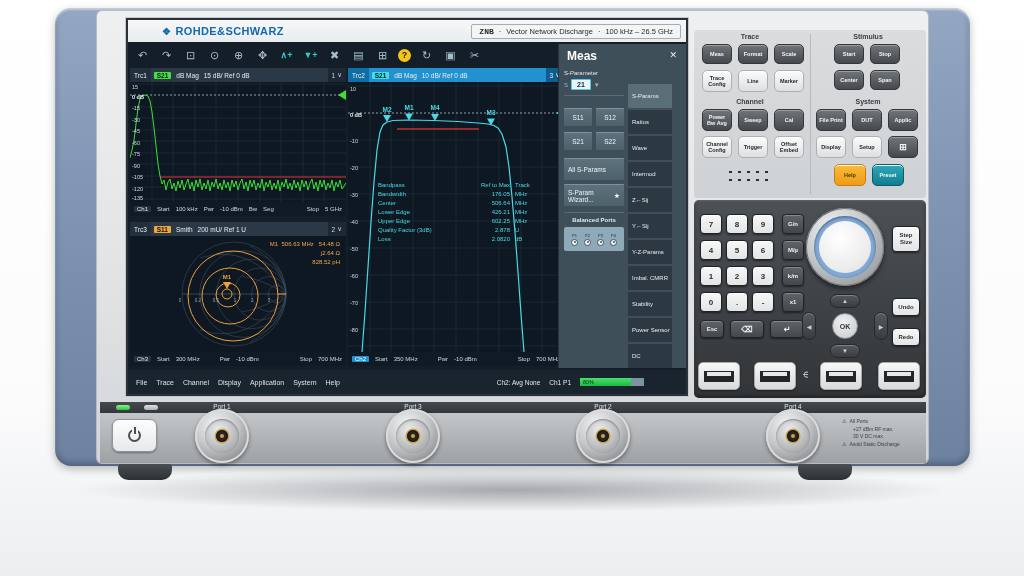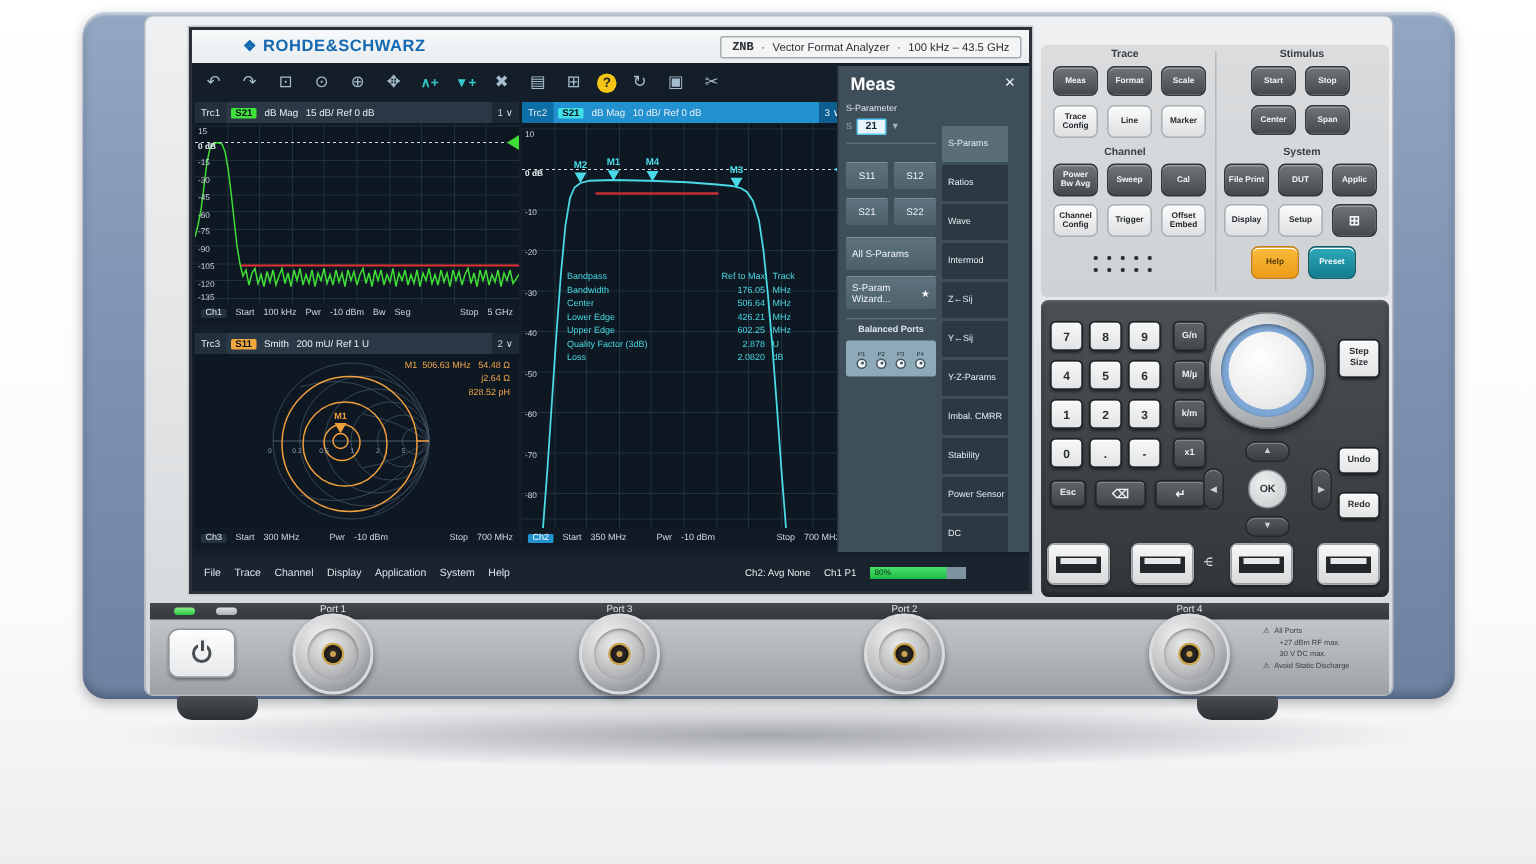--- a/index.html
+++ b/index.html
@@ -163,23 +163,23 @@
 
   <div class="abs screen">
     <div class="abs brandbar">
       <div class="rslogo">
         <span class="rsmark">❖</span>
         <span>ROHDE&amp;SCHWARZ</span>
       </div>
       <div class="modelbox">
         <span class="mdl">ZNB</span>
         <span>·</span>
-        <span>Vector Format Analyzer</span>
+        <span>Vector Network Discharge</span>
         <span>·</span>
-        <span>100 kHz – 43.5 GHz</span>
+        <span>100 kHz – 26.5 GHz</span>
       </div>
     </div>
 
     <div class="abs body">
 
       <div class="abs tbar">
         <span class="ticon">↶</span>
         <span class="ticon">↷</span>
         <span class="ticon">⊡</span>
         <span class="ticon">⊙</span>

